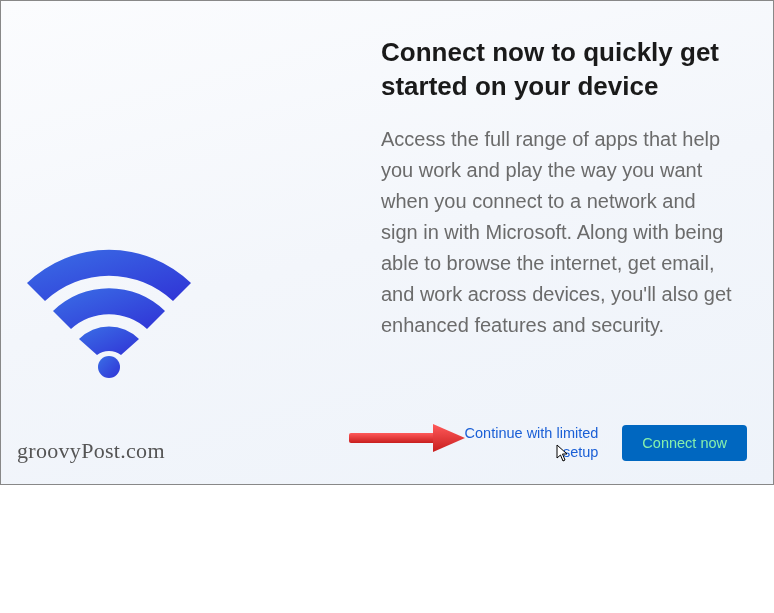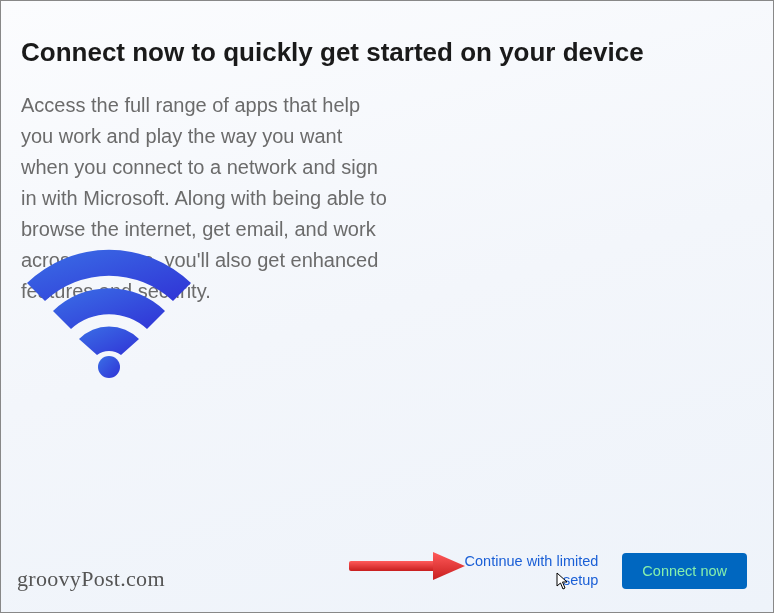--- a/index.html
+++ b/index.html
@@ -8,26 +8,25 @@
       box-sizing: border-box;
     }
     body {
       font-family: 'Segoe UI', Tahoma, Geneva, Verdana, sans-serif;
       width: 774px;
       height: 613px;
       overflow: hidden;
     }
     .window {
       width: 774px;
-      height: 613px;
+      height: 485px;
       border: 1px solid #888;
       background: linear-gradient(165deg, #fbfcfe 0%, #f3f6fb 50%, #eef3fa 100%);
       position: relative;
       display: flex;
-      flex-direction: column;
     }
     .left-pane {
       width: 360px;
       position: relative;
       display: flex;
       align-items: center;
       justify-content: center;
     }
     .wifi-icon-wrap {
       position: absolute;

